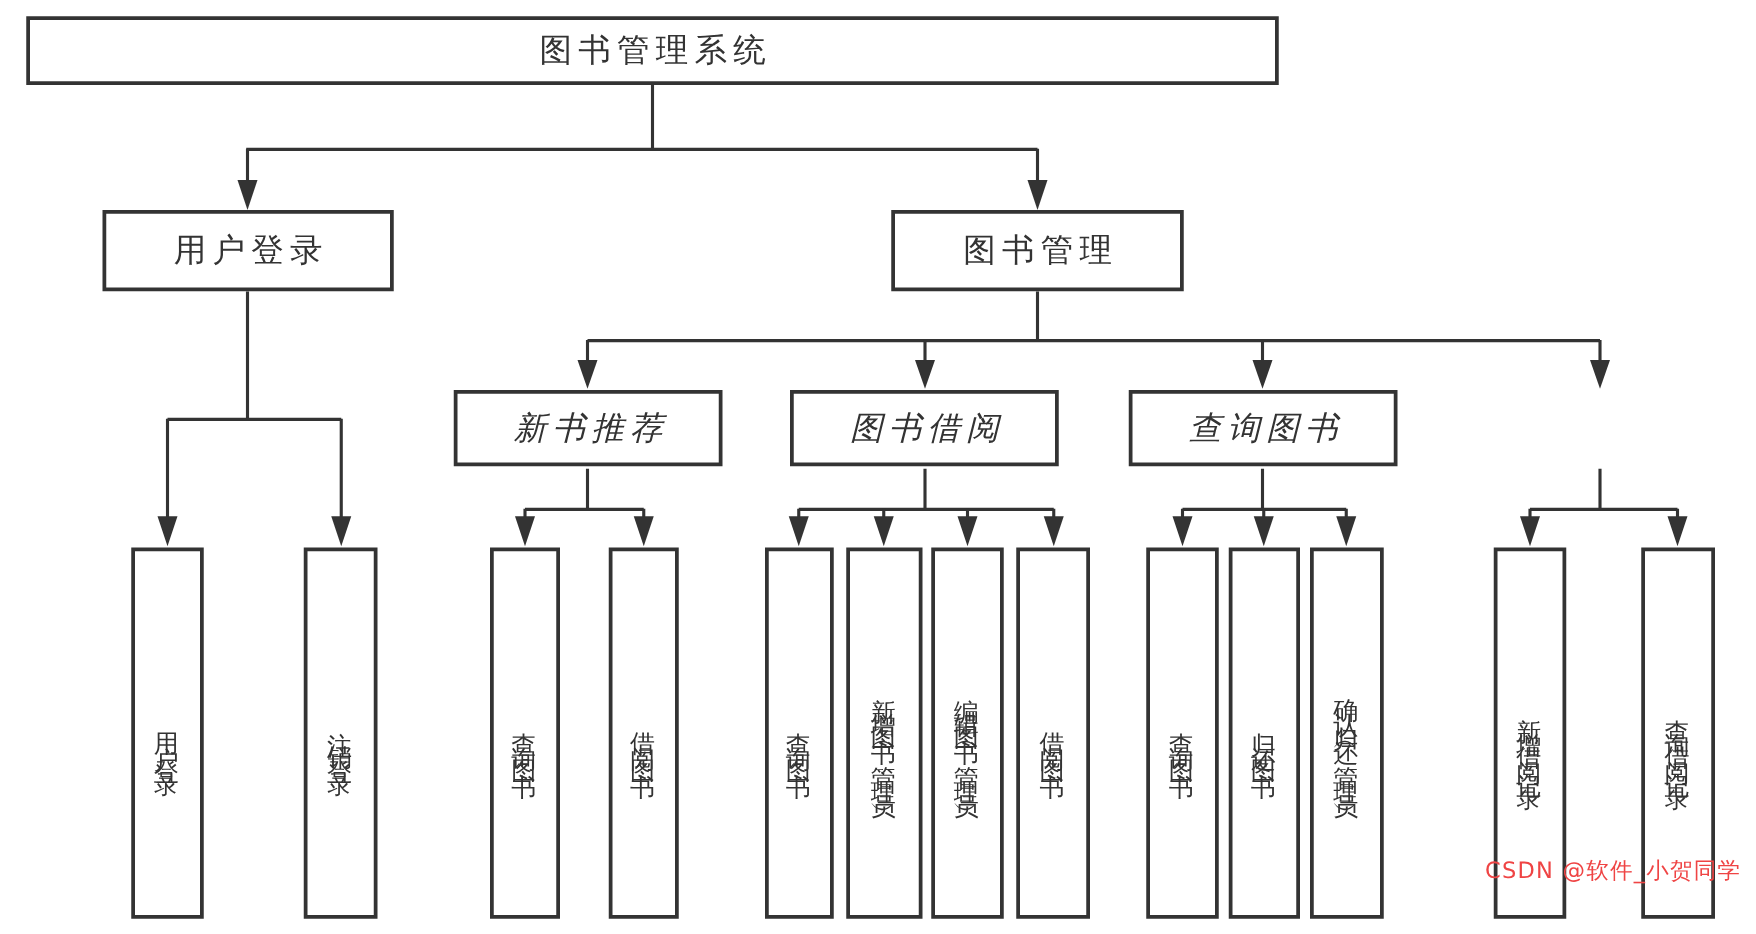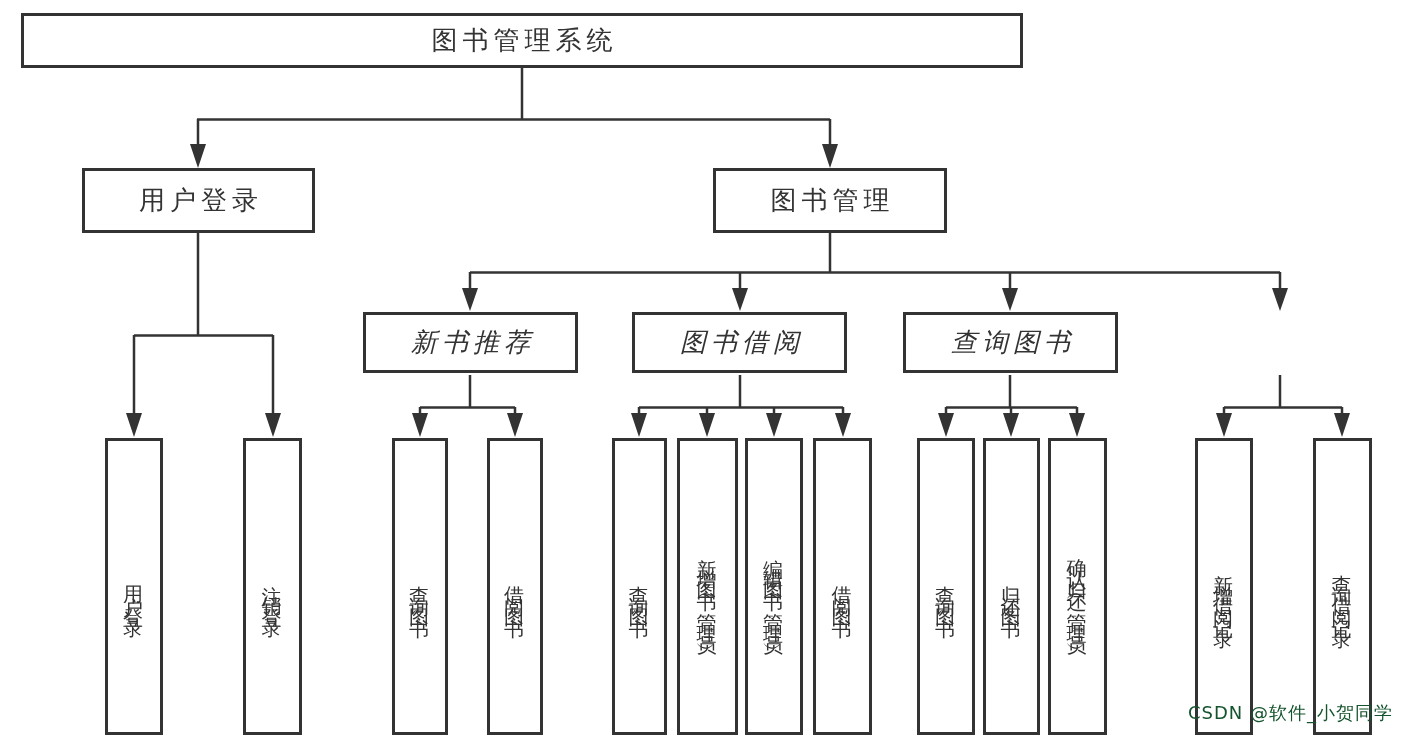--- a/index.html
+++ b/index.html
@@ -51,24 +51,24 @@
   .lf-6{left:677px;width:61px;}
   .lf-7{left:745px;width:58px;}
   .lf-8{left:813px;width:59px;}
   .lf-9{left:917px;width:58px;}
   .lf-10{left:983px;width:57px;}
   .lf-11{left:1048px;width:59px;}
   .lf-12{left:1195px;width:58px;}
   .lf-13{left:1313px;width:59px;}
   .watermark{
     position:absolute;
-    left:1188px;top:701px;
+    left:1188px;top:684px;
     font-size:18px;
     letter-spacing:1px;
-    color:#14532d;
+    color:#ef4444;
     white-space:nowrap;
   }
 </style>
 </head>
 <body>
 
 <div class="stage">
 
   <svg class="connectors" viewBox="0 0 1405 747" xmlns="http://www.w3.org/2000/svg">
 

